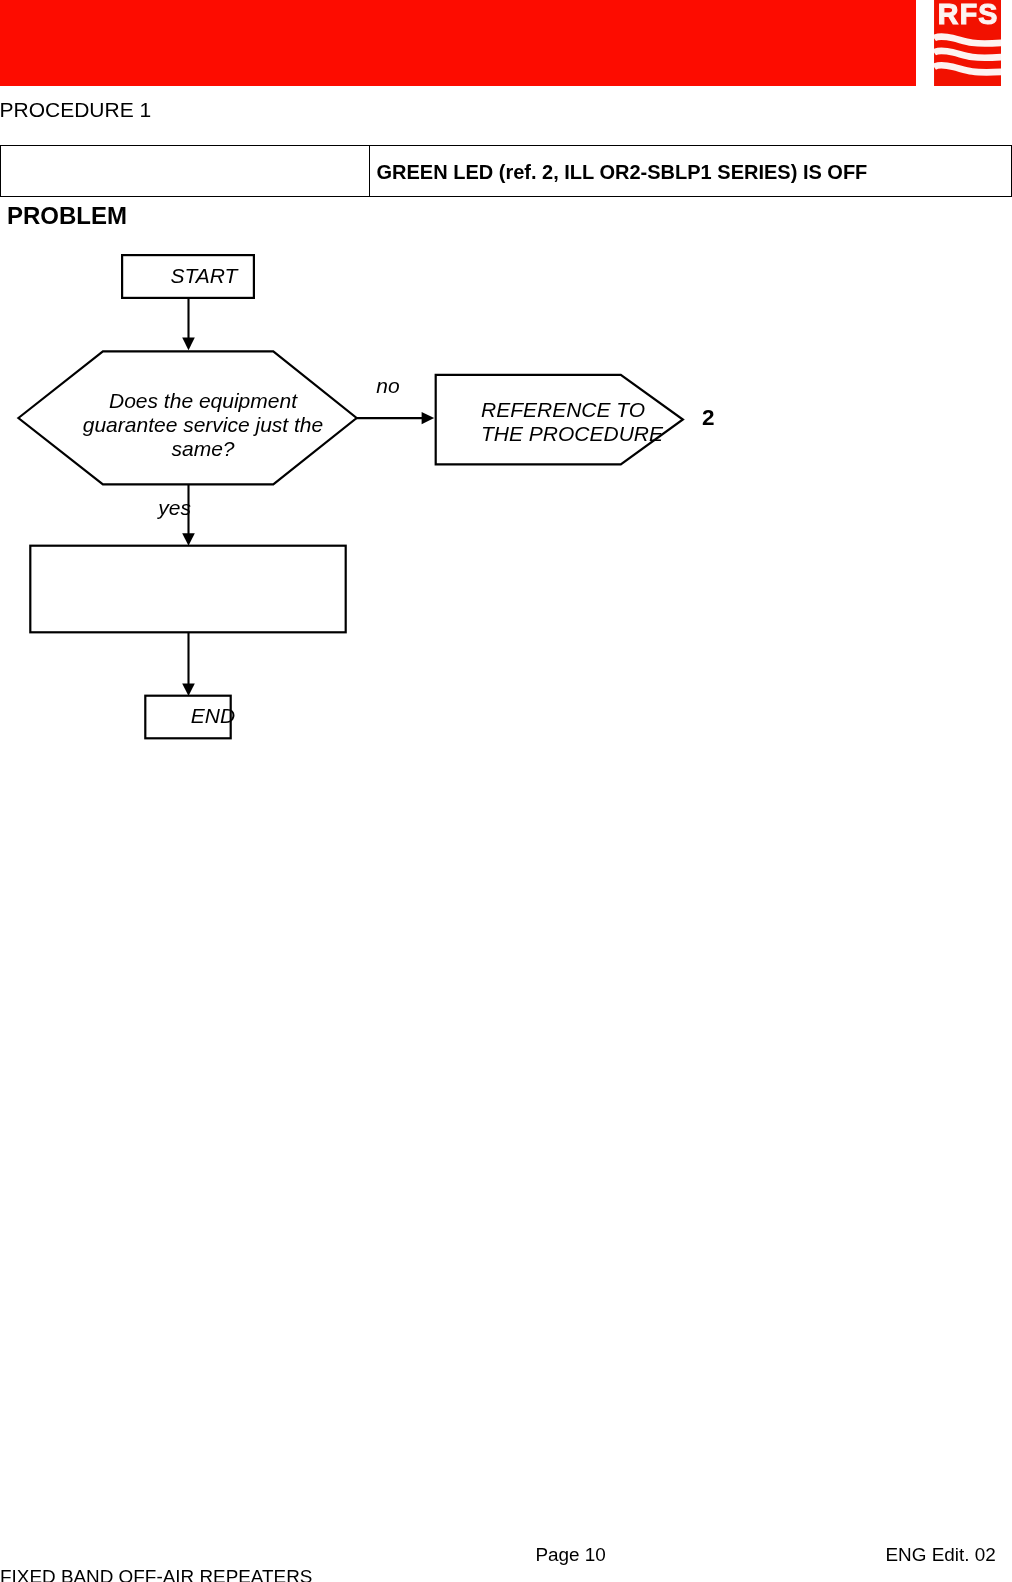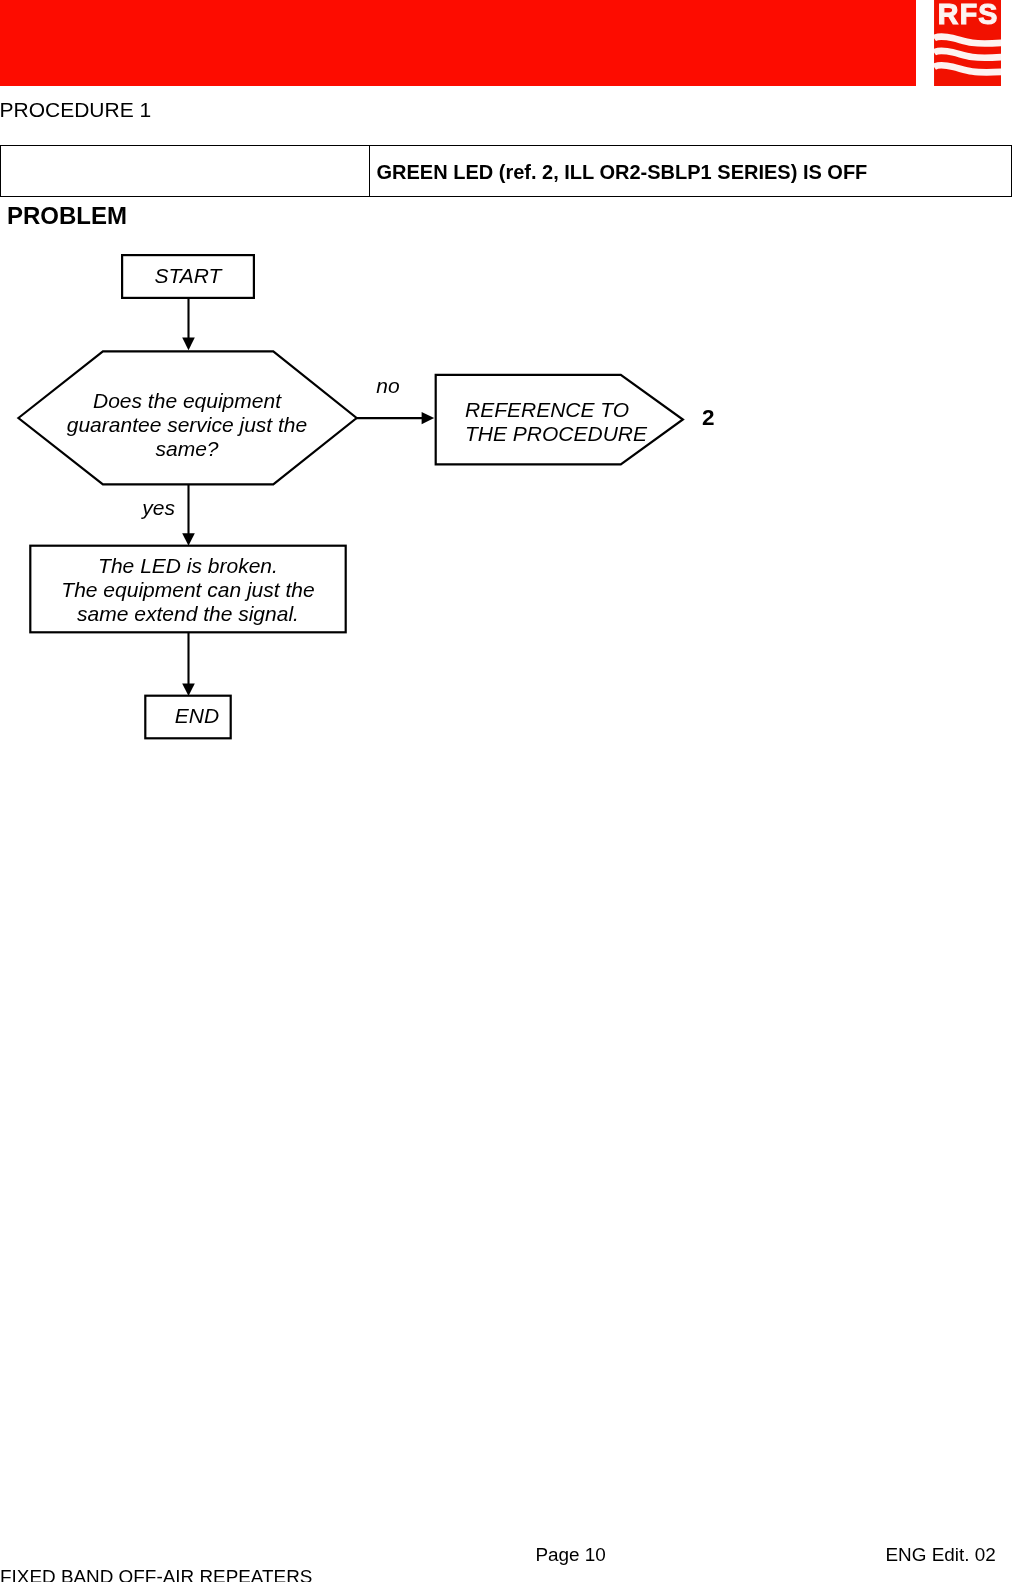--- a/index.html
+++ b/index.html
@@ -11,21 +11,21 @@
   .logo{position:absolute;left:934px;top:0;width:67.4px;height:86.4px;}
   .proc-title{position:absolute;left:-0.5px;top:97.5px;font-size:21px;line-height:24px;letter-spacing:0px;}
   
   .tbl{position:absolute;left:0px;top:145px;width:1011.5px;height:52px;border:1.5px solid #000;box-sizing:border-box;}
   .tbl .divider{position:absolute;left:367.5px;top:0;width:1.5px;height:100%;background:#000;}
   .tbl .c1{position:absolute;left:6px;top:13.5px;font-size:24px;line-height:24px;font-weight:bold;margin-top:44px;}
   .tbl .c2{position:absolute;left:375.5px;top:13.5px;font-size:20px;line-height:24px;font-weight:bold;}
   
   .flow{position:absolute;left:0;top:0;width:1012px;height:1582px;}
   .flow-svg{position:absolute;left:0;top:0;}
-  .lbl{position:absolute;font-style:italic;font-size:21px;line-height:24px;text-align:center;white-space:pre-line;}
+  .lbl{position:absolute;font-style:italic;font-size:21px;line-height:24px;text-align:center;white-space:pre-line;padding-left:16px;}
   .start-lbl{left:122px;top:264px;width:132px;}
   .decision-lbl{left:62px;top:388.5px;width:250px;}
   .no-lbl{left:358px;top:373.8px;width:60px;text-align:left;padding-left:18.3px;}
   .yes-lbl{left:109px;top:495.8px;width:66px;text-align:right;}
   .ref-lbl{left:449px;top:398px;width:250px;text-align:left;margin-left:16px;}
   .refnum{position:absolute;left:702px;top:406px;font-size:22.5px;line-height:24px;font-weight:bold;}
   .result-lbl{left:31px;top:554px;width:314px;}
   .end-lbl{left:145px;top:703.8px;width:104px;}
   
   .footer{position:absolute;left:0;top:1543.5px;width:1012px;height:42px;}
@@ -79,23 +79,20 @@
         <polygon points="421.6,412.0 421.6,424.3 434.2,418.1"></polygon>
       </g>
     </svg>
     <div class="lbl start-lbl">START</div>
     <div class="lbl decision-lbl">Does the equipment guarantee service just the same?</div>
     <div class="lbl no-lbl">no</div>
     <div class="lbl yes-lbl">yes</div>
     <div class="lbl ref-lbl">REFERENCE TO
 THE PROCEDURE</div>
     <div class="refnum">2</div>
-    <div class="lbl result-lbl">The LED is broken.
-The equipment can just the
-same extend the signal.</div>
     <div class="lbl end-lbl">END</div>
   </div>
   <div class="footer">
     <div class="f-left"><br><span>FIXED BAND OFF-AIR REPEATERS</span></div>
     <div class="f-center">Page 10</div>
     <div class="f-right">ENG Edit. 02</div>
   </div>
 </div>
 
 </body></html>

